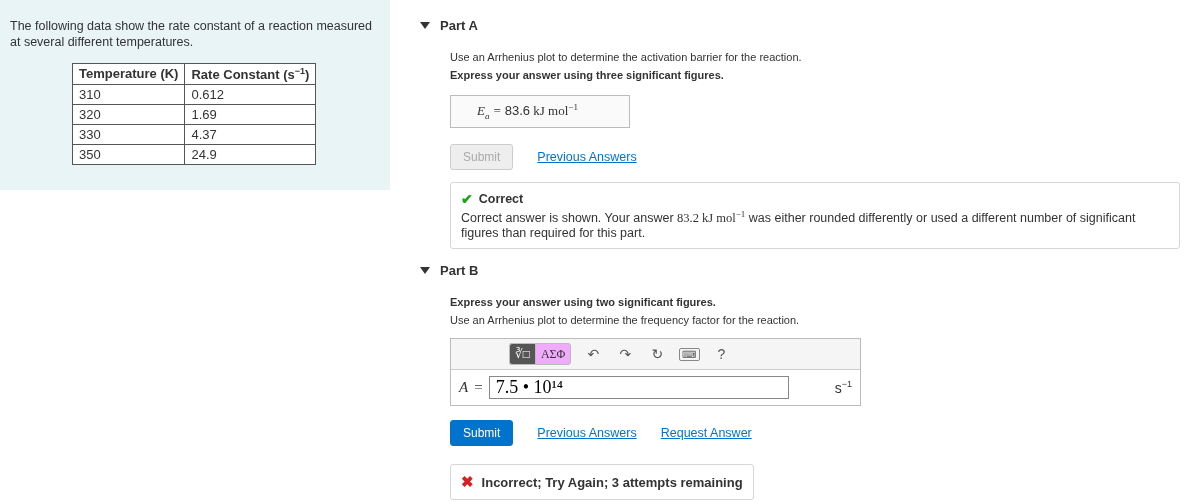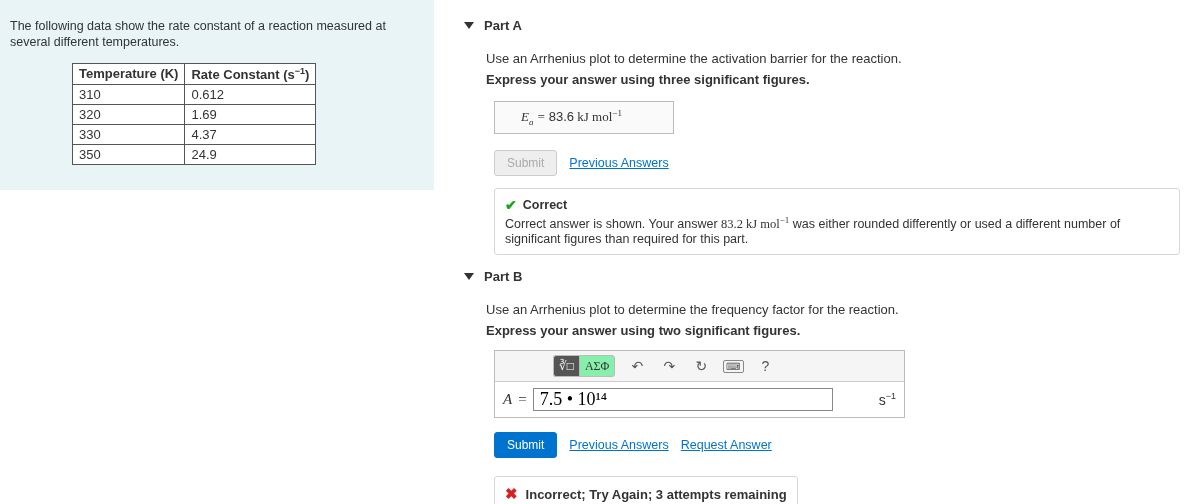--- a/index.html
+++ b/index.html
@@ -8,21 +8,21 @@
     font-family: Arial, Helvetica, sans-serif;
     font-size: 13px;
     color: #333;
     background: #fff;
     width: 1200px;
     height: 504px;
     overflow: hidden;
     display: flex;
   }
   .left-panel {
-    width: 434px;
+    width: 390px;
     background: #e8f4f6;
     padding: 18px 10px 18px 10px;
     height: 190px;
   }
   .problem-text {
     font-size: 12.5px;
     color: #333;
     line-height: 1.3;
     margin-bottom: 12px;
   }
@@ -54,37 +54,37 @@
     margin: 8px 0 18px 0;
   }
   .tri {
     display: inline-block;
     width: 0; height: 0;
     border-left: 5px solid transparent;
     border-right: 5px solid transparent;
     border-top: 7px solid #333;
     margin-right: 10px;
   }
-  .instruction { margin: 6px 0 6px 22px; font-size: 13px; }
+  .instruction { margin: 6px 0 6px 30px; font-size: 11px; }
   .bold { font-weight: bold; }
   .answer-box {
     margin: 8px 0 10px 30px;
     border: 1px solid #bbb;
     background: #fafafa;
     padding: 6px 26px;
     font-family: "Times New Roman", serif;
     font-style: italic;
     display: inline-block;
     min-width: 180px;
   }
   .answer-box .sub { font-size: 9px; vertical-align: sub; }
   .answer-box .sup { font-size: 9px; vertical-align: super; }
   .answer-box .val, .answer-box .unit { font-style: normal; font-family: Arial, sans-serif; }
   .answer-box .unit { font-family: "Times New Roman", serif; }
-  .btn-row { margin: 6px 0 12px 30px; display:flex; align-items:center; gap:12px;}
+  .btn-row { margin: 6px 0 12px 30px; display:flex; align-items:center; gap:24px;}
   .btn-submit {
     background: #eee;
     color: #aaa;
     border: 1px solid #ccc;
     border-radius: 3px;
     padding: 5px 12px;
     font-size: 12px;
     cursor: default;
   }
   .btn-submit.active {
@@ -120,21 +120,21 @@
   .toolbar {
     display:flex;
     align-items:center;
     background:#f5f5f5;
     border-bottom:1px solid #ccc;
     padding: 4px 6px;
     gap: 12px;
   }
   .tool-btn {
     border:1px solid #bbb;
-    background:#86efac;
+    background:#f0abfc;
     font-size:12px;
     padding:2px 5px;
     font-family: "Times New Roman", serif;
     cursor:pointer;
     display:flex;
     align-items:center;
     justify-content:center;
     min-width:24px;
     height:22px;
   }
@@ -239,22 +239,22 @@
     <div class="feedback-msg">
       <span>Correct answer is shown. Your answer </span><span class="serif">83.2 kJ mol</span><span class="serif sup">−1</span><span> was either rounded differently or used a different number of significant figures than required for this part.</span>
     </div>
   </div>
 
   
   <div class="part-header">
     <span class="tri"></span>
     <span>Part B</span>
   </div>
+  <div class="instruction bold">Express your answer using two significant figures.</div>
   <div class="instruction">Use an Arrhenius plot to determine the frequency factor for the reaction.</div>
-  <div class="instruction bold">Express your answer using two significant figures.</div>
 
   <div class="input-wrap">
     <div class="toolbar">
       <div style="width:40px"></div>
       <div class="toolgroup">
         <div class="tool-btn" style="background:#555;color:#fff;">
             <span>∛□</span>
           </div>
         <div class="tool-btn">
             <span>ΑΣΦ</span>

